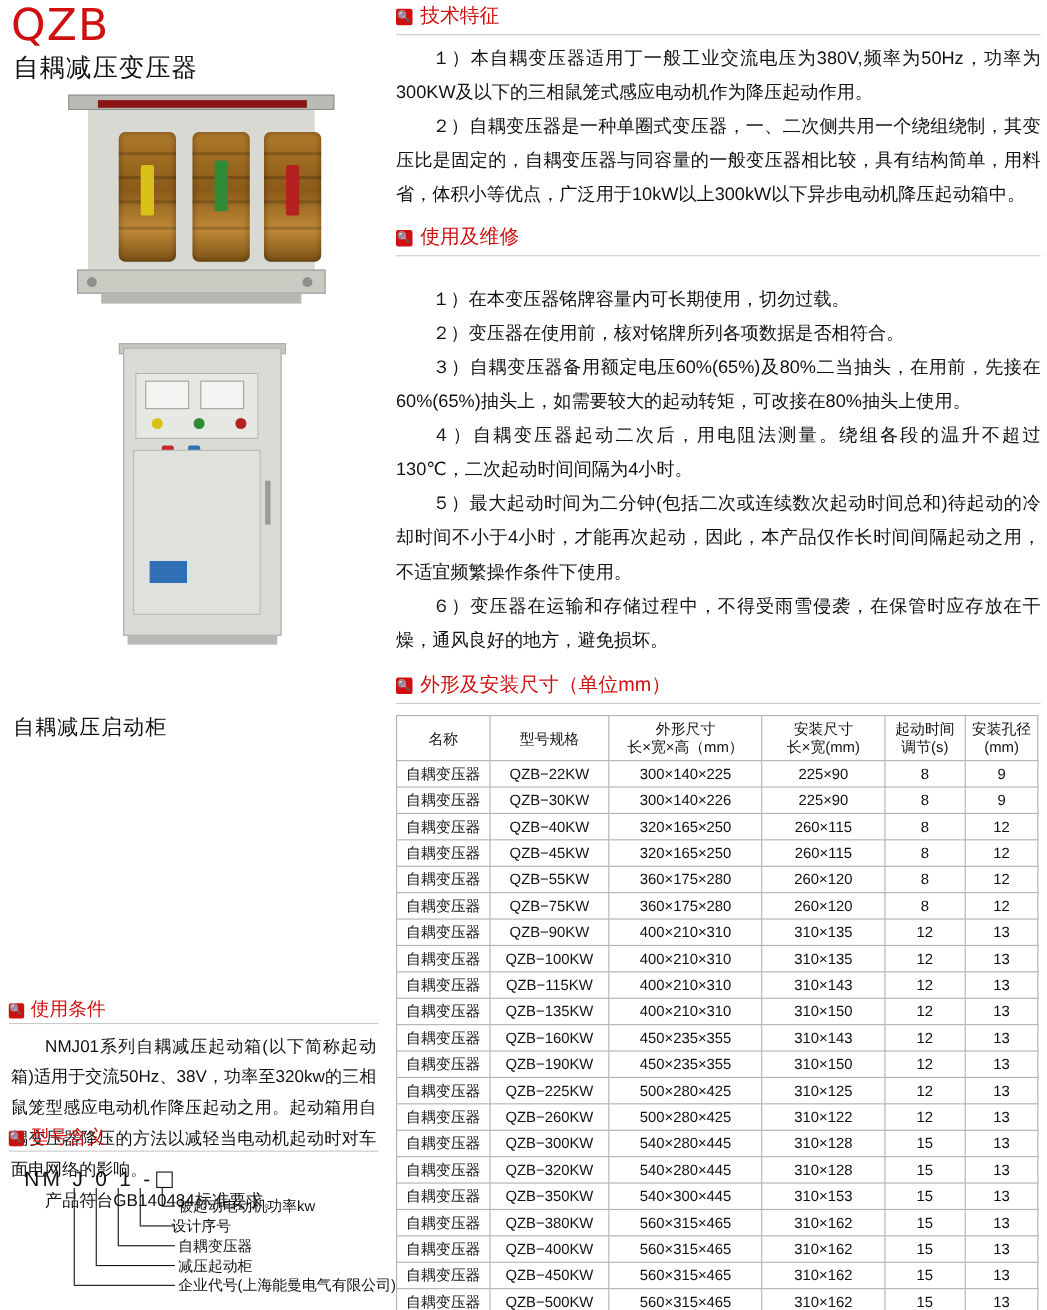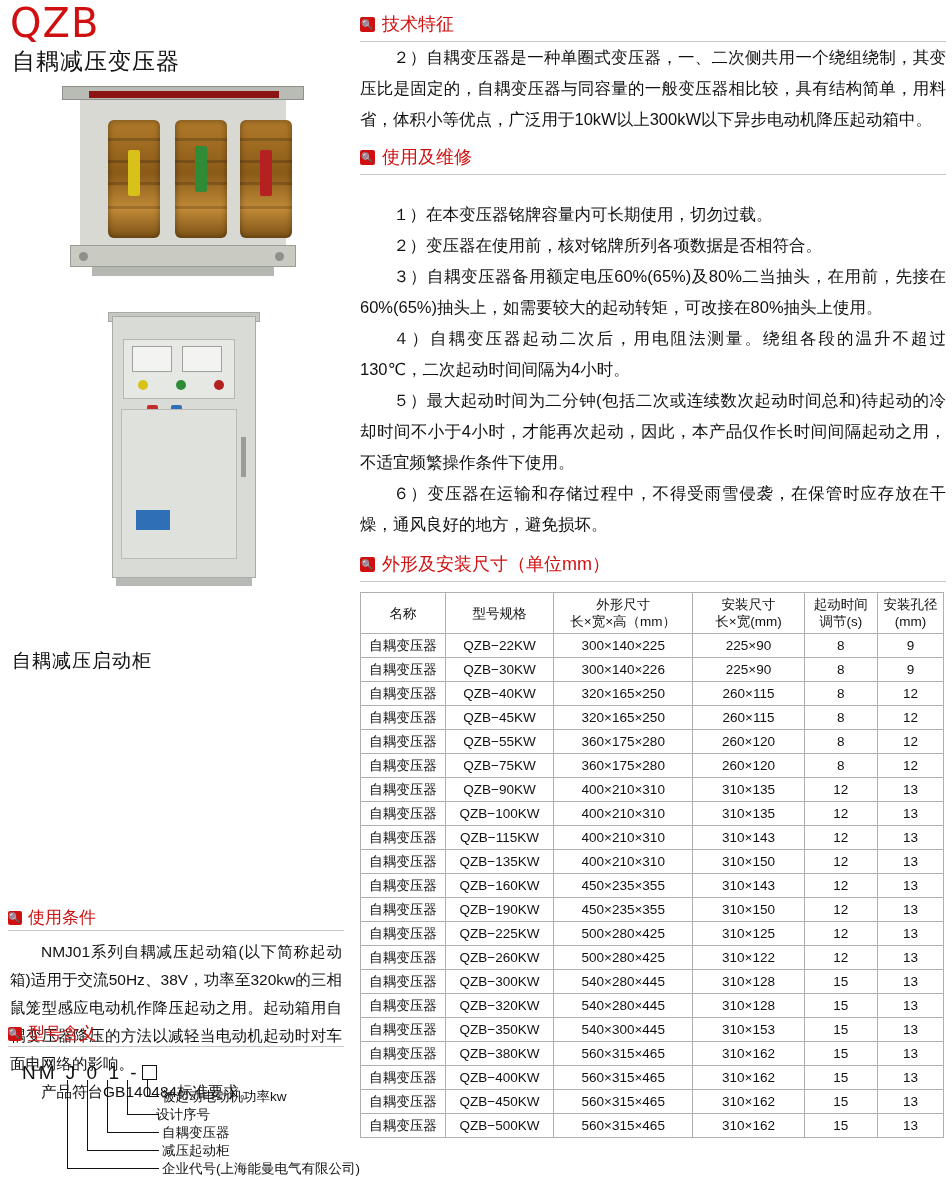--- a/index.html
+++ b/index.html
@@ -195,25 +195,26 @@
       <div class="dtxt" style="left:148px;top:26px">被起动电动机功率kw</div>
       <div class="dtxt" style="left:142px;top:44px">设计序号</div>
       <div class="dtxt" style="left:148px;top:62px">自耦变压器</div>
       <div class="dtxt" style="left:148px;top:80px">减压起动柜</div>
       <div class="dtxt" style="left:148px;top:98px">企业代号(上海能曼电气有限公司)</div>
     </div>
   </div>
 
   <div class="right">
 
-    <div class="rsec" style="margin-top:12px">
+    <div class="rsec" style="margin-top:2px">
       <span class="sq">🔍</span><span>技术特征</span>
     </div>
     <div class="rrule"></div>
 
+    <p class="rp" style="text-indent:2em;margin-top:6px">１）本自耦变压器适用丁一般工业交流电压为380V,频率为50Hz，功率为300KW及以下的三相鼠笼式感应电动机作为降压起动作用。</p>
     <p class="rp" style="text-indent:2em">２）自耦变压器是一种单圈式变压器，一、二次侧共用一个绕组绕制，其变压比是固定的，自耦变压器与同容量的一般变压器相比较，具有结构简单，用料省，体积小等优点，广泛用于10kW以上300kW以下异步电动机降压起动箱中。</p>
 
     <div class="rsec" style="margin-top:10px">
       <span class="sq">🔍</span><span>使用及维修</span>
     </div>
     <div class="rrule"></div>
 
     <p class="rp" style="text-indent:2em;margin-top:24px">１）在本变压器铭牌容量内可长期使用，切勿过载。</p>
     <p class="rp" style="text-indent:2em">２）变压器在使用前，核对铭牌所列各项数据是否相符合。</p>
     <p class="rp" style="text-indent:2em">３）自耦变压器备用额定电压60%(65%)及80%二当抽头，在用前，先接在60%(65%)抽头上，如需要较大的起动转矩，可改接在80%抽头上使用。</p>

